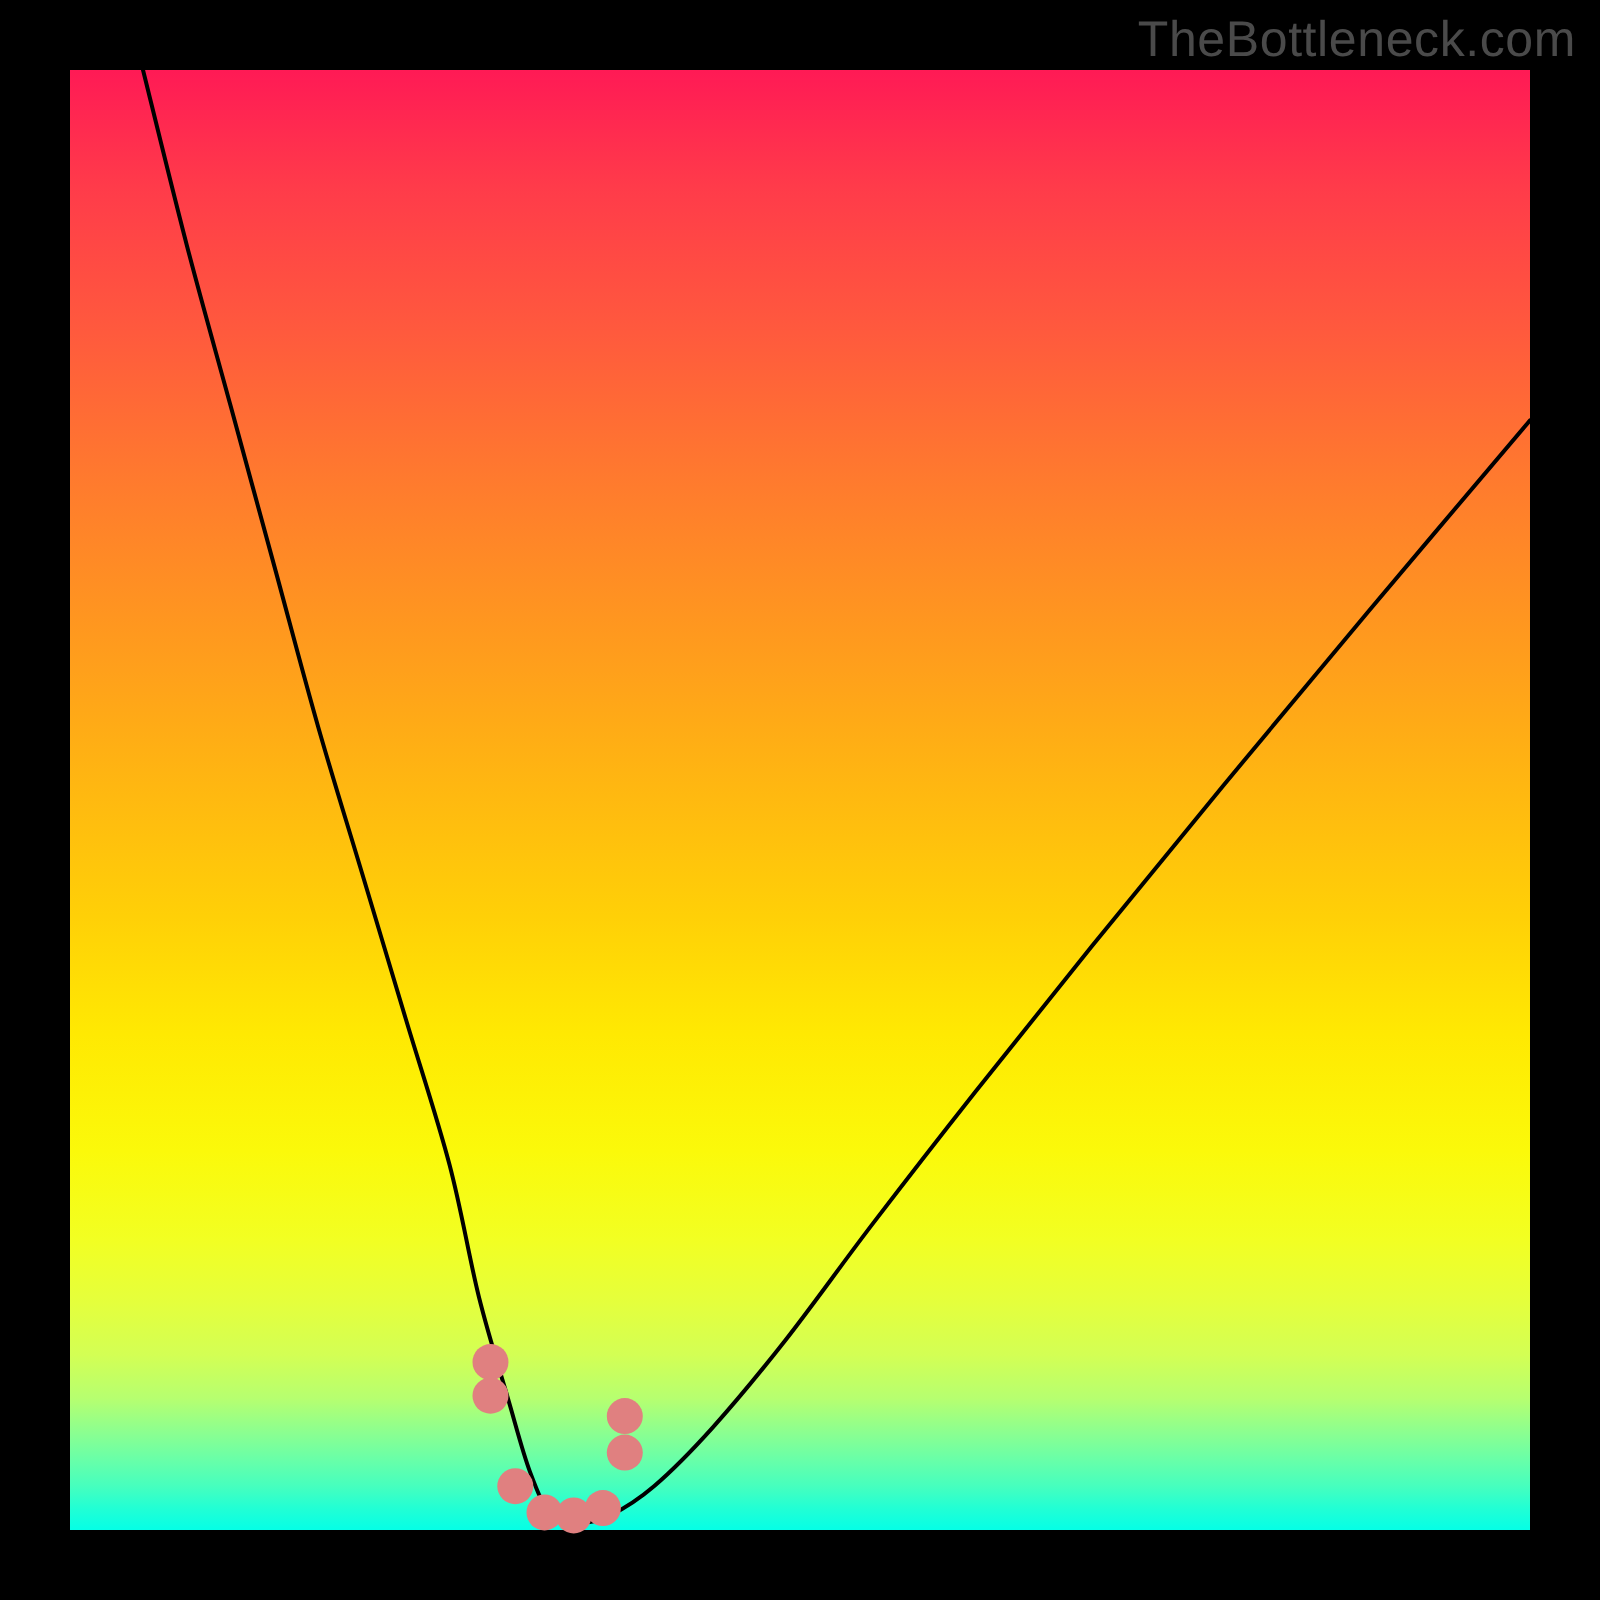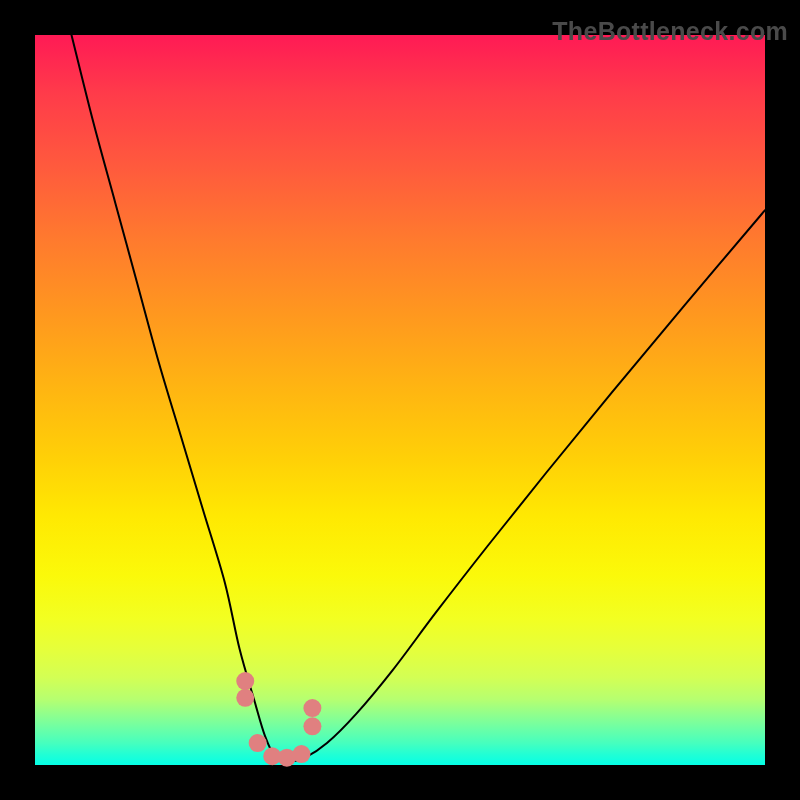--- a/index.html
+++ b/index.html
@@ -11,26 +11,26 @@
     font-family: Arial, Helvetica, sans-serif;
     overflow: hidden;
   }
   .frame {
     position: absolute;
     inset: 0;
     background: #000;
   }
   .watermark {
     position: absolute;
-    top: 17px;
+    top: 6px;
     right: 12px;
     color: #4a4a4a;
     font-size: 25px;
     letter-spacing: 0.3px;
-    font-weight: 700;
+    font-weight: 400;
     z-index: 10;
   }
   .plot-area {
     position: absolute;
     left: 35px;
     top: 35px;
     width: 730px;
     height: 730px;
     background: linear-gradient(
       to bottom,

